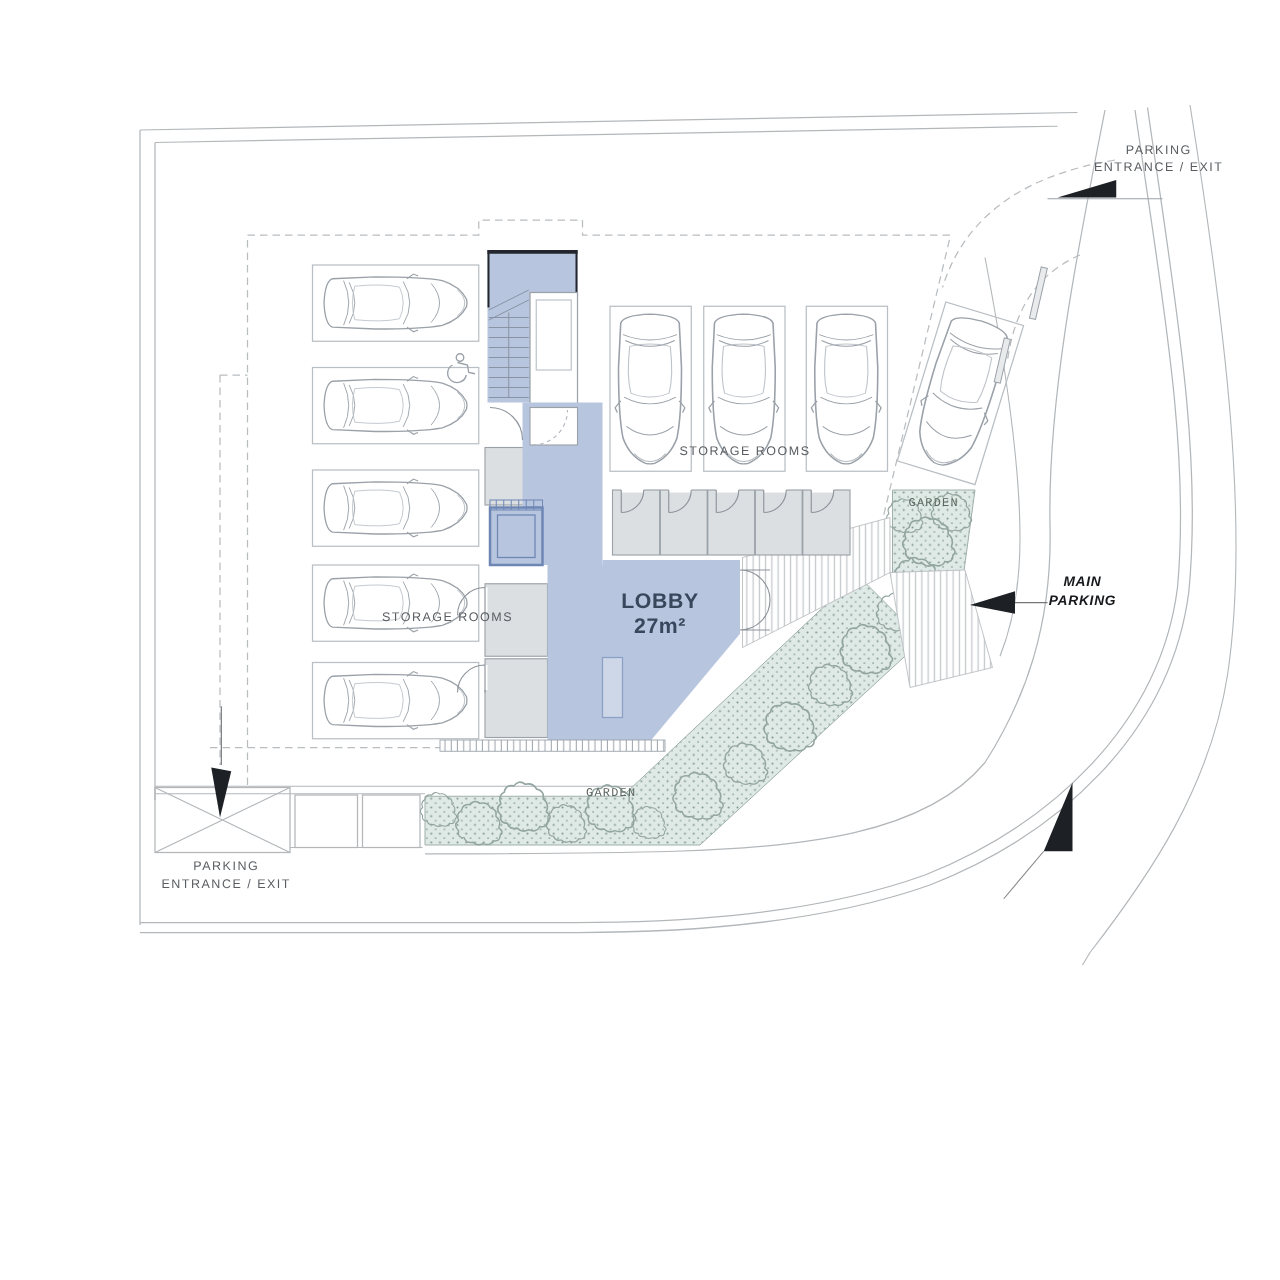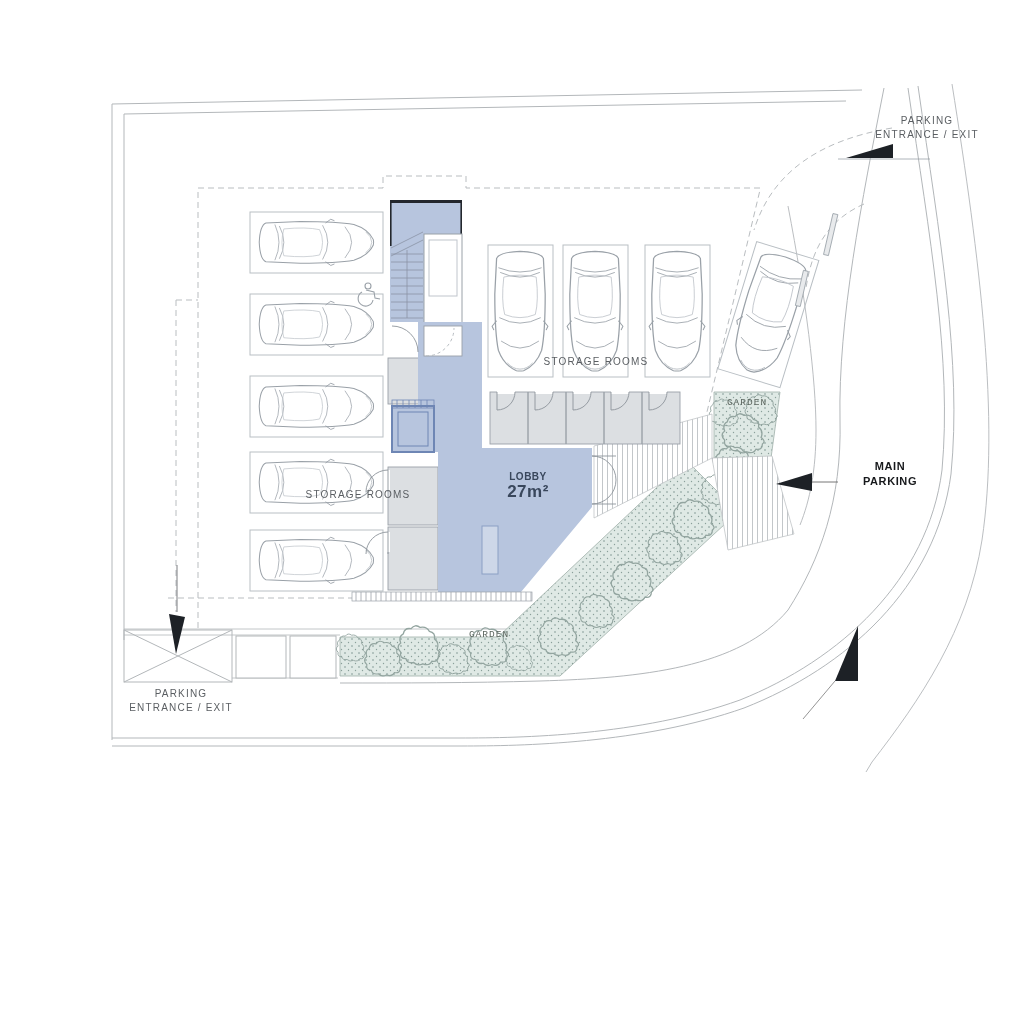--- a/index.html
+++ b/index.html
@@ -4,21 +4,21 @@
 <style>
   html,body{margin:0;padding:0;background:#ffffff;}
   .canvas{position:relative;width:1024px;height:1024px;background:#ffffff;overflow:hidden;
           font-family:"Liberation Sans",sans-serif;}
   svg{position:absolute;left:0;top:0;}
   .lbl{position:absolute;color:#5a5e62;font-size:10px;letter-spacing:1.2px;
        line-height:1.4;text-align:center;white-space:nowrap;}
   .lbl.small{font-size:9.5px;color:#5c665f;letter-spacing:1px;font-family:Liberation Mono, monospace;}
   .lbl.bold{color:#17191c;font-weight:bold;letter-spacing:.6px;font-size:11px;}
   .lobby-lbl{position:absolute;text-align:center;color:#39475c;font-weight:bold;letter-spacing:.5px;}
-  .lobby-lbl .l1{font-size:10px;}
+  .lobby-lbl .l1{font-size:17px;}
   .lobby-lbl .l2{font-size:17px;}
   .titleblock{position:absolute;left:531px;transform:translateX(-50%);text-align:center;}
   .titleblock .t{font-family:"Liberation Serif",serif;font-size:36px;color:#2e2e2e;
                  letter-spacing:.42em;text-indent:.42em;white-space:nowrap;}
   .titleblock .rule{height:1px;background:#b3b3b3;margin:12px 2px 8px 2px;}
   .titleblock .s{font-size:19.5px;color:#4b4b4b;letter-spacing:.06em;white-space:nowrap;}
 </style>
 </head>
 <body>
 
@@ -252,21 +252,21 @@
     <polygon points="858,626 835,681 858,681" fill="#1d2126"></polygon>
     <line x1="835" y1="681" x2="803" y2="719" stroke="#888" stroke-width="0.9"></line>
   </g>
 </svg>
 
 <div class="lbl" style="left:852px;top:114px;width:150px;">
   <span>PARKING</span><br>
   <span>ENTRANCE / EXIT</span>
 </div>
 
-<div class="lbl bold" style="left:848px;top:459px;width:84px;">
+<div class="lbl bold" style="left:824px;top:459px;width:84px;font-style:italic;">
   <span>MAIN</span><br>
   <span>PARKING</span>
 </div>
 
 <div class="lbl" style="left:526px;top:355px;width:140px;">
   <span>STORAGE ROOMS</span>
 </div>
 
 <div class="lbl" style="left:288px;top:488px;width:140px;">
   <span>STORAGE ROOMS</span>

